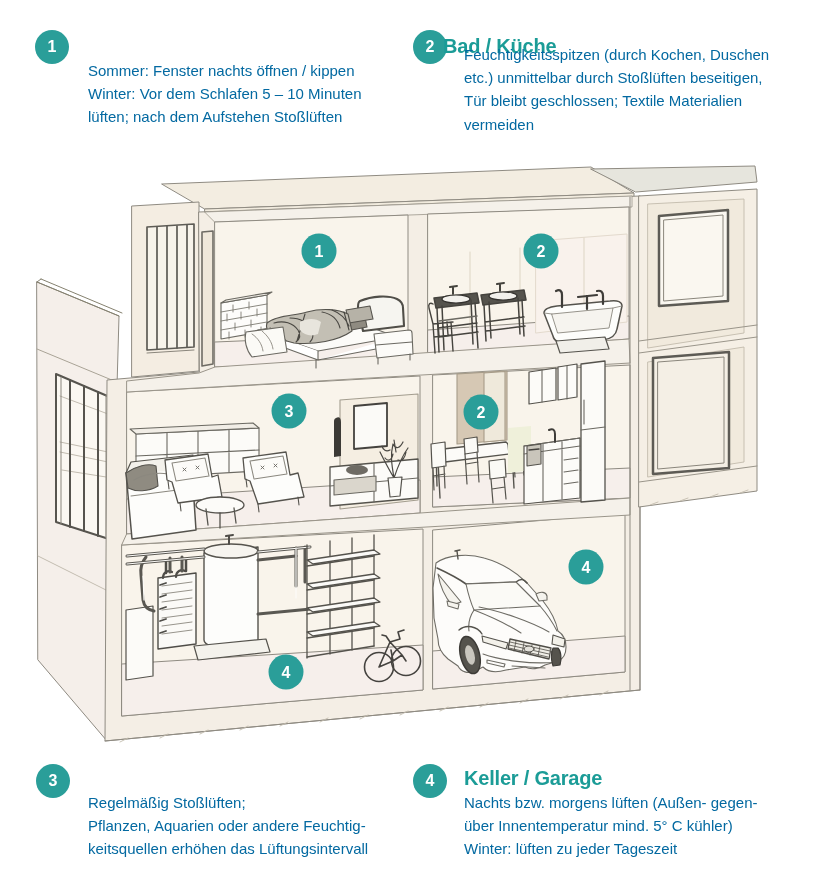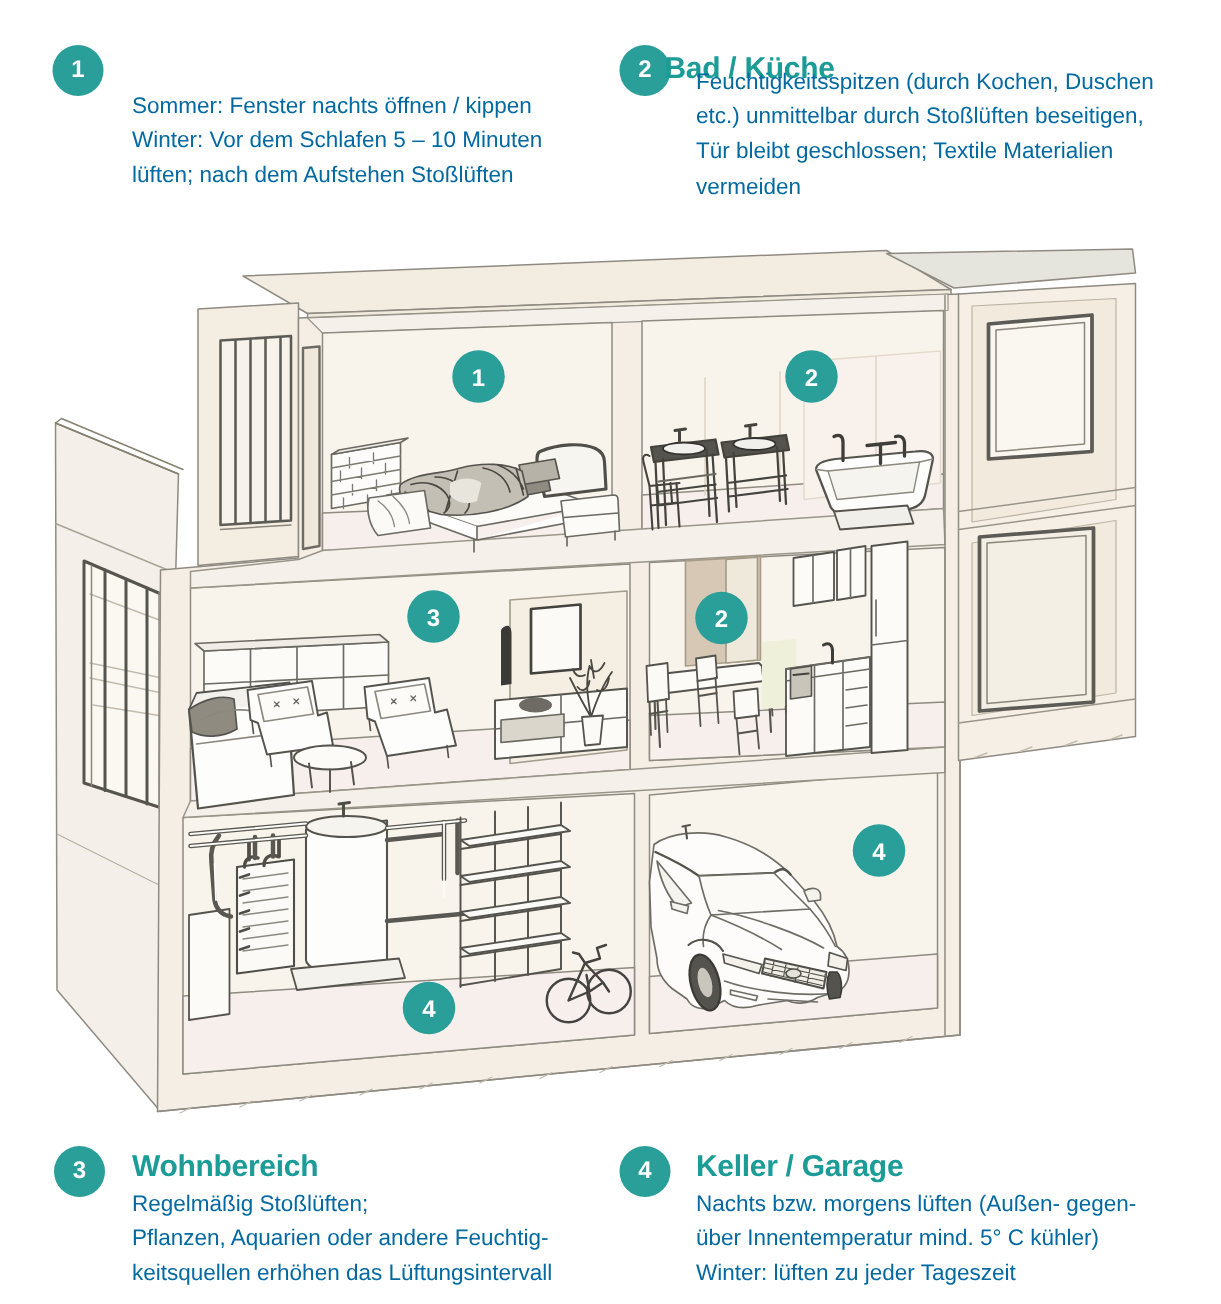--- a/index.html
+++ b/index.html
@@ -17,21 +17,20 @@
 <div class="bd" style="left:88px;top:59px;">Sommer: Fenster nachts öffnen / kippen<br>Winter: Vor dem Schlafen 5 – 10 Minuten<br>lüften; nach dem Aufstehen Stoßlüften</div>
 
 <div class="num" style="left:413px;top:30px;">2</div>
 
 <div class="hd" style="left:443px;top:35px;">Bad / Küche</div>
 
 <div class="bd" style="left:464px;top:43px;">Feuchtigkeitsspitzen (durch Kochen, Duschen<br>etc.) unmittelbar durch Stoßlüften beseitigen,<br>Tür bleibt geschlossen; Textile Materialien<br>vermeiden</div>
 
 <div class="num" style="left:36px;top:764px;">3</div>
 
-<div class="hd" style="left:88px;top:767px;">Wohnbereich</div>
 
 <div class="bd" style="left:88px;top:791px;">Regelmäßig Stoßlüften;<br>Pflanzen, Aquarien oder andere Feuchtig-<br>keitsquellen erhöhen das Lüftungsintervall</div>
 
 <div class="num" style="left:413px;top:764px;">4</div>
 
 <div class="hd" style="left:464px;top:767px;">Keller / Garage</div>
 
 <div class="bd" style="left:464px;top:791px;">Nachts bzw. morgens lüften (Außen- gegen-<br>über Innentemperatur mind. 5° C kühler)<br>Winter: lüften zu jeder Tageszeit</div>
 
 <svg width="814" height="869" viewBox="0 0 814 869">

